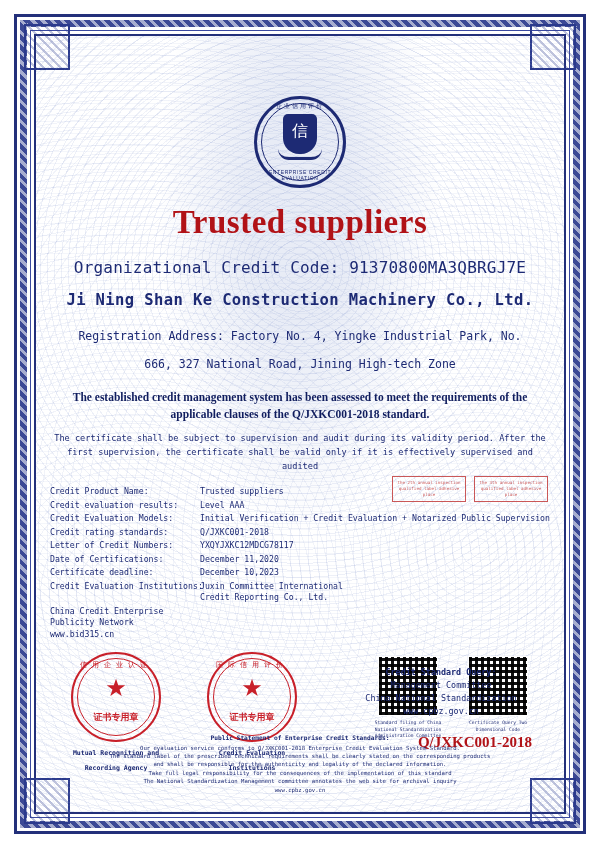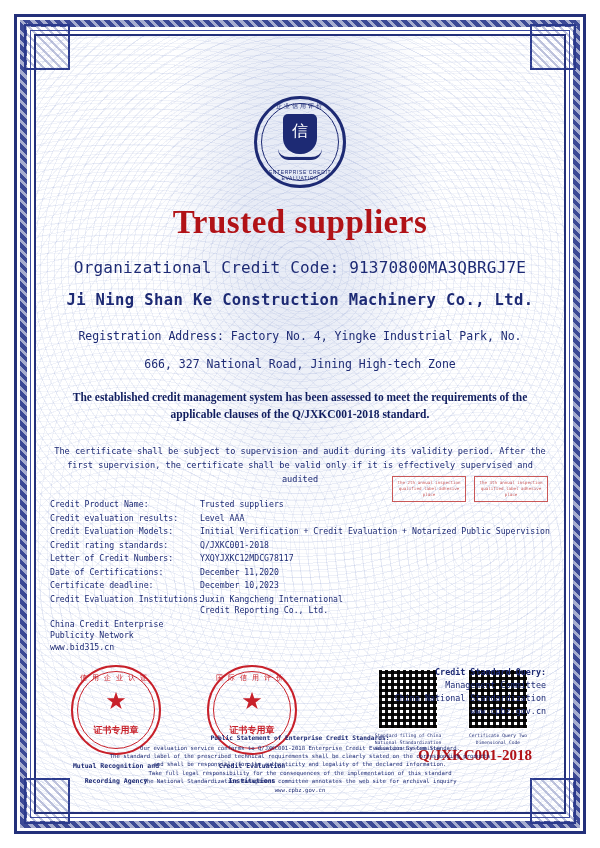--- a/index.html
+++ b/index.html
@@ -203,21 +203,21 @@
     font-family: "Liberation Serif", serif;
   }
   .grade {
     margin-top: 11px;
     font-size: 27px;
     color: #b11217;
     font-weight: bold;
     font-family: "Liberation Serif", serif;
   }
   .supervision {
-    margin-top: 21px;
+    margin-top: 8px;
     font-size: 8.6px;
     color: #1d2a74;
     line-height: 14px;
     padding: 0 10px;
     font-family: "DejaVu Sans Mono", monospace;
   }
 
   
   .details {
     margin-top: 13px;
@@ -360,21 +360,21 @@
     line-height: 17px;
     font-family: "Liberation Serif", serif;
   }
 
   
   .query-block {
     position: absolute;
     right: 10px;
     bottom: 86px;
     width: 210px;
-    text-align: right;
+    text-align: center;
     font-size: 8.4px;
     color: #1d2a74;
     line-height: 13px;
     font-family: "DejaVu Sans Mono", monospace;
   }
   .query-block .q-title { font-weight: bold; }
 
   .public-statement {
     position: absolute;
     left: 0; right: 0;
@@ -439,21 +439,21 @@
       <div class="val">Initial Verification + Credit Evaluation + Notarized Public Supervision</div>
       <div class="lbl">Credit rating standards:</div>
       <div class="val">Q/JXKC001-2018</div>
       <div class="lbl">Letter of Credit Numbers:</div>
       <div class="val">YXQYJXKC12MDCG78117</div>
       <div class="lbl">Date of Certifications:</div>
       <div class="val">December 11,2020</div>
       <div class="lbl">Certificate deadline:</div>
       <div class="val">December 10,2023</div>
       <div class="lbl">Credit Evaluation Institutions:</div>
-      <div class="val">Juxin Kangcheng International
+      <div class="val">Juxin Committee International
 Credit Reporting Co., Ltd.</div>
       <div class="val">China Credit Enterprise Publicity Network
 www.bid315.cn</div>
     </div>
 
     <div class="inspect-stamps">
       <div class="inspect-stamp">the 2th annual inspection
 qualified label adhesive place</div>
       <div class="inspect-stamp">the 3th annual inspection
 qualified label adhesive place</div>

